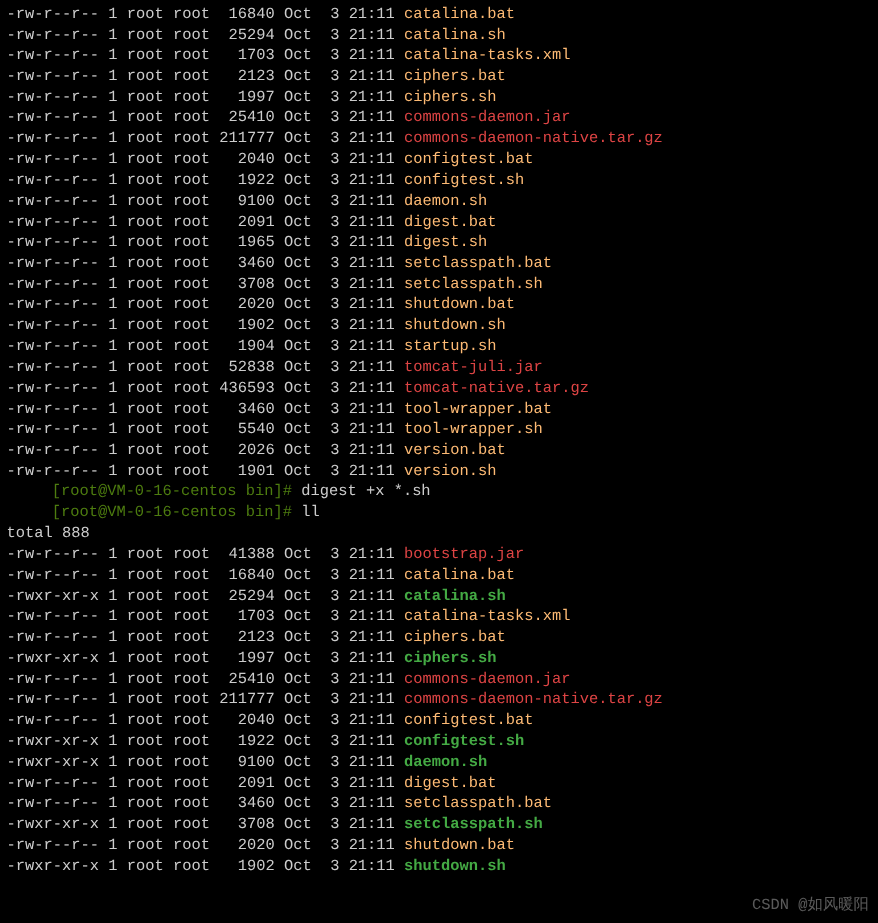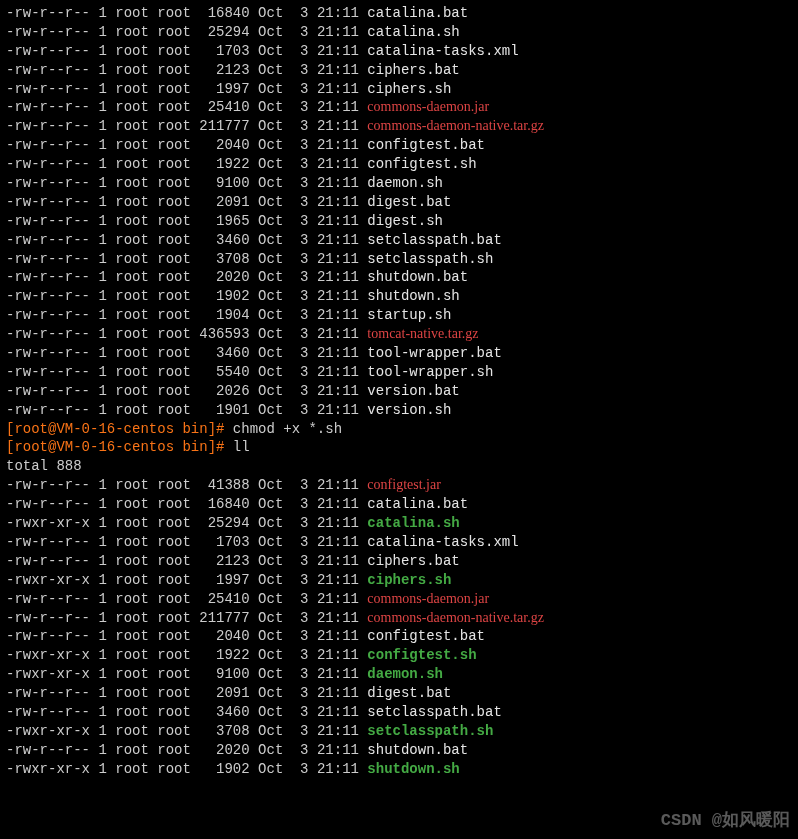--- a/index.html
+++ b/index.html
@@ -10,33 +10,32 @@
     font-size: 14px;
     line-height: 1.35;
     padding: 4px 6px;
     width: 798px;
     height: 839px;
     overflow: hidden;
     position: relative;
   }
   .row { white-space: pre; }
   .perm, .lnk, .own, .grp, .size, .mon, .day, .time { color: #cccccc; }
-  .fn-plain  { color: #e5e5e5; }
-  .fn-red    { color: #d44; font-family: Liberation Serif, serif; }
+  .fn-plain  { color: #fdba74; }
+  .fn-red    { color: #d44; }
   .fn-green  { color: #4a4; font-weight: bold; }
   .prompt-line { white-space: pre; }
-  .prompt    { color: #f97316; }
+  .prompt    { color: #4d7c0f; margin-left: 41px; }
   .cmd       { color: #cccccc; }
   .watermark {
     position: absolute;
     right: 8px;
     bottom: 6px;
     color: rgba(200,200,200,0.45);
-    font-size: 17px;
-    font-weight: bold;
+    font-size: 14px;
   }
 </style>
 </head>
 <body>
 
 <div id="terminal">
     <div class="row"><span class="perm">-rw-r--r--</span> <span class="lnk">1</span> <span class="own">root</span> <span class="grp">root</span> <span class="size"> 16840</span> <span class="mon">Oct</span> <span class="day"> 3</span> <span class="time">21:11</span> <span class="fn-plain">catalina.bat</span></div>
     <div class="row"><span class="perm">-rw-r--r--</span> <span class="lnk">1</span> <span class="own">root</span> <span class="grp">root</span> <span class="size"> 25294</span> <span class="mon">Oct</span> <span class="day"> 3</span> <span class="time">21:11</span> <span class="fn-plain">catalina.sh</span></div>
     <div class="row"><span class="perm">-rw-r--r--</span> <span class="lnk">1</span> <span class="own">root</span> <span class="grp">root</span> <span class="size">  1703</span> <span class="mon">Oct</span> <span class="day"> 3</span> <span class="time">21:11</span> <span class="fn-plain">catalina-tasks.xml</span></div>
     <div class="row"><span class="perm">-rw-r--r--</span> <span class="lnk">1</span> <span class="own">root</span> <span class="grp">root</span> <span class="size">  2123</span> <span class="mon">Oct</span> <span class="day"> 3</span> <span class="time">21:11</span> <span class="fn-plain">ciphers.bat</span></div>
@@ -46,29 +45,30 @@
     <div class="row"><span class="perm">-rw-r--r--</span> <span class="lnk">1</span> <span class="own">root</span> <span class="grp">root</span> <span class="size">  2040</span> <span class="mon">Oct</span> <span class="day"> 3</span> <span class="time">21:11</span> <span class="fn-plain">configtest.bat</span></div>
     <div class="row"><span class="perm">-rw-r--r--</span> <span class="lnk">1</span> <span class="own">root</span> <span class="grp">root</span> <span class="size">  1922</span> <span class="mon">Oct</span> <span class="day"> 3</span> <span class="time">21:11</span> <span class="fn-plain">configtest.sh</span></div>
     <div class="row"><span class="perm">-rw-r--r--</span> <span class="lnk">1</span> <span class="own">root</span> <span class="grp">root</span> <span class="size">  9100</span> <span class="mon">Oct</span> <span class="day"> 3</span> <span class="time">21:11</span> <span class="fn-plain">daemon.sh</span></div>
     <div class="row"><span class="perm">-rw-r--r--</span> <span class="lnk">1</span> <span class="own">root</span> <span class="grp">root</span> <span class="size">  2091</span> <span class="mon">Oct</span> <span class="day"> 3</span> <span class="time">21:11</span> <span class="fn-plain">digest.bat</span></div>
     <div class="row"><span class="perm">-rw-r--r--</span> <span class="lnk">1</span> <span class="own">root</span> <span class="grp">root</span> <span class="size">  1965</span> <span class="mon">Oct</span> <span class="day"> 3</span> <span class="time">21:11</span> <span class="fn-plain">digest.sh</span></div>
     <div class="row"><span class="perm">-rw-r--r--</span> <span class="lnk">1</span> <span class="own">root</span> <span class="grp">root</span> <span class="size">  3460</span> <span class="mon">Oct</span> <span class="day"> 3</span> <span class="time">21:11</span> <span class="fn-plain">setclasspath.bat</span></div>
     <div class="row"><span class="perm">-rw-r--r--</span> <span class="lnk">1</span> <span class="own">root</span> <span class="grp">root</span> <span class="size">  3708</span> <span class="mon">Oct</span> <span class="day"> 3</span> <span class="time">21:11</span> <span class="fn-plain">setclasspath.sh</span></div>
     <div class="row"><span class="perm">-rw-r--r--</span> <span class="lnk">1</span> <span class="own">root</span> <span class="grp">root</span> <span class="size">  2020</span> <span class="mon">Oct</span> <span class="day"> 3</span> <span class="time">21:11</span> <span class="fn-plain">shutdown.bat</span></div>
     <div class="row"><span class="perm">-rw-r--r--</span> <span class="lnk">1</span> <span class="own">root</span> <span class="grp">root</span> <span class="size">  1902</span> <span class="mon">Oct</span> <span class="day"> 3</span> <span class="time">21:11</span> <span class="fn-plain">shutdown.sh</span></div>
     <div class="row"><span class="perm">-rw-r--r--</span> <span class="lnk">1</span> <span class="own">root</span> <span class="grp">root</span> <span class="size">  1904</span> <span class="mon">Oct</span> <span class="day"> 3</span> <span class="time">21:11</span> <span class="fn-plain">startup.sh</span></div>
+    <div class="row"><span class="perm">-rw-r--r--</span> <span class="lnk">1</span> <span class="own">root</span> <span class="grp">root</span> <span class="size"> 52838</span> <span class="mon">Oct</span> <span class="day"> 3</span> <span class="time">21:11</span> <span class="fn-red">tomcat-juli.jar</span></div>
     <div class="row"><span class="perm">-rw-r--r--</span> <span class="lnk">1</span> <span class="own">root</span> <span class="grp">root</span> <span class="size">436593</span> <span class="mon">Oct</span> <span class="day"> 3</span> <span class="time">21:11</span> <span class="fn-red">tomcat-native.tar.gz</span></div>
     <div class="row"><span class="perm">-rw-r--r--</span> <span class="lnk">1</span> <span class="own">root</span> <span class="grp">root</span> <span class="size">  3460</span> <span class="mon">Oct</span> <span class="day"> 3</span> <span class="time">21:11</span> <span class="fn-plain">tool-wrapper.bat</span></div>
     <div class="row"><span class="perm">-rw-r--r--</span> <span class="lnk">1</span> <span class="own">root</span> <span class="grp">root</span> <span class="size">  5540</span> <span class="mon">Oct</span> <span class="day"> 3</span> <span class="time">21:11</span> <span class="fn-plain">tool-wrapper.sh</span></div>
     <div class="row"><span class="perm">-rw-r--r--</span> <span class="lnk">1</span> <span class="own">root</span> <span class="grp">root</span> <span class="size">  2026</span> <span class="mon">Oct</span> <span class="day"> 3</span> <span class="time">21:11</span> <span class="fn-plain">version.bat</span></div>
     <div class="row"><span class="perm">-rw-r--r--</span> <span class="lnk">1</span> <span class="own">root</span> <span class="grp">root</span> <span class="size">  1901</span> <span class="mon">Oct</span> <span class="day"> 3</span> <span class="time">21:11</span> <span class="fn-plain">version.sh</span></div>
-    <div class="prompt-line"><span class="prompt">[root@VM-0-16-centos bin]# </span><span class="cmd">chmod +x *.sh</span></div>
+    <div class="prompt-line"><span class="prompt">[root@VM-0-16-centos bin]# </span><span class="cmd">digest +x *.sh</span></div>
     <div class="prompt-line"><span class="prompt">[root@VM-0-16-centos bin]# </span><span class="cmd">ll</span></div>
     <div class="row">total 888</div>
-    <div class="row"><span class="perm">-rw-r--r--</span> <span class="lnk">1</span> <span class="own">root</span> <span class="grp">root</span> <span class="size"> 41388</span> <span class="mon">Oct</span> <span class="day"> 3</span> <span class="time">21:11</span> <span class="fn-red">configtest.jar</span></div>
+    <div class="row"><span class="perm">-rw-r--r--</span> <span class="lnk">1</span> <span class="own">root</span> <span class="grp">root</span> <span class="size"> 41388</span> <span class="mon">Oct</span> <span class="day"> 3</span> <span class="time">21:11</span> <span class="fn-red">bootstrap.jar</span></div>
     <div class="row"><span class="perm">-rw-r--r--</span> <span class="lnk">1</span> <span class="own">root</span> <span class="grp">root</span> <span class="size"> 16840</span> <span class="mon">Oct</span> <span class="day"> 3</span> <span class="time">21:11</span> <span class="fn-plain">catalina.bat</span></div>
     <div class="row"><span class="perm">-rwxr-xr-x</span> <span class="lnk">1</span> <span class="own">root</span> <span class="grp">root</span> <span class="size"> 25294</span> <span class="mon">Oct</span> <span class="day"> 3</span> <span class="time">21:11</span> <span class="fn-green">catalina.sh</span></div>
     <div class="row"><span class="perm">-rw-r--r--</span> <span class="lnk">1</span> <span class="own">root</span> <span class="grp">root</span> <span class="size">  1703</span> <span class="mon">Oct</span> <span class="day"> 3</span> <span class="time">21:11</span> <span class="fn-plain">catalina-tasks.xml</span></div>
     <div class="row"><span class="perm">-rw-r--r--</span> <span class="lnk">1</span> <span class="own">root</span> <span class="grp">root</span> <span class="size">  2123</span> <span class="mon">Oct</span> <span class="day"> 3</span> <span class="time">21:11</span> <span class="fn-plain">ciphers.bat</span></div>
     <div class="row"><span class="perm">-rwxr-xr-x</span> <span class="lnk">1</span> <span class="own">root</span> <span class="grp">root</span> <span class="size">  1997</span> <span class="mon">Oct</span> <span class="day"> 3</span> <span class="time">21:11</span> <span class="fn-green">ciphers.sh</span></div>
     <div class="row"><span class="perm">-rw-r--r--</span> <span class="lnk">1</span> <span class="own">root</span> <span class="grp">root</span> <span class="size"> 25410</span> <span class="mon">Oct</span> <span class="day"> 3</span> <span class="time">21:11</span> <span class="fn-red">commons-daemon.jar</span></div>
     <div class="row"><span class="perm">-rw-r--r--</span> <span class="lnk">1</span> <span class="own">root</span> <span class="grp">root</span> <span class="size">211777</span> <span class="mon">Oct</span> <span class="day"> 3</span> <span class="time">21:11</span> <span class="fn-red">commons-daemon-native.tar.gz</span></div>
     <div class="row"><span class="perm">-rw-r--r--</span> <span class="lnk">1</span> <span class="own">root</span> <span class="grp">root</span> <span class="size">  2040</span> <span class="mon">Oct</span> <span class="day"> 3</span> <span class="time">21:11</span> <span class="fn-plain">configtest.bat</span></div>
     <div class="row"><span class="perm">-rwxr-xr-x</span> <span class="lnk">1</span> <span class="own">root</span> <span class="grp">root</span> <span class="size">  1922</span> <span class="mon">Oct</span> <span class="day"> 3</span> <span class="time">21:11</span> <span class="fn-green">configtest.sh</span></div>
     <div class="row"><span class="perm">-rwxr-xr-x</span> <span class="lnk">1</span> <span class="own">root</span> <span class="grp">root</span> <span class="size">  9100</span> <span class="mon">Oct</span> <span class="day"> 3</span> <span class="time">21:11</span> <span class="fn-green">daemon.sh</span></div>

